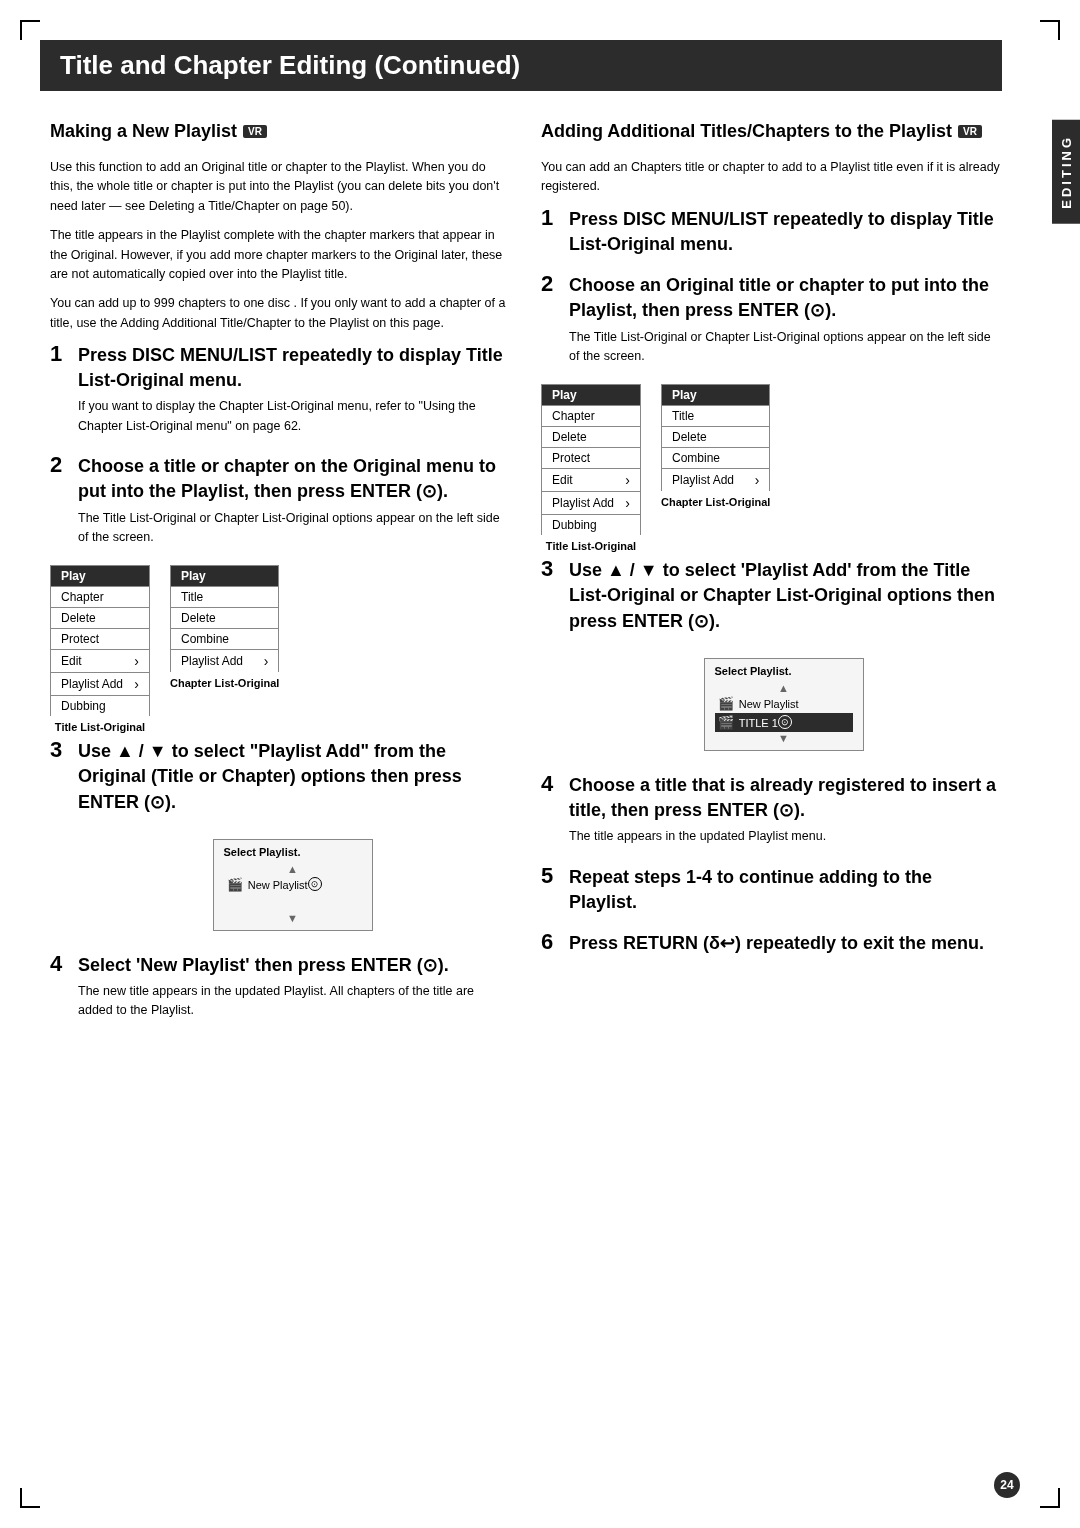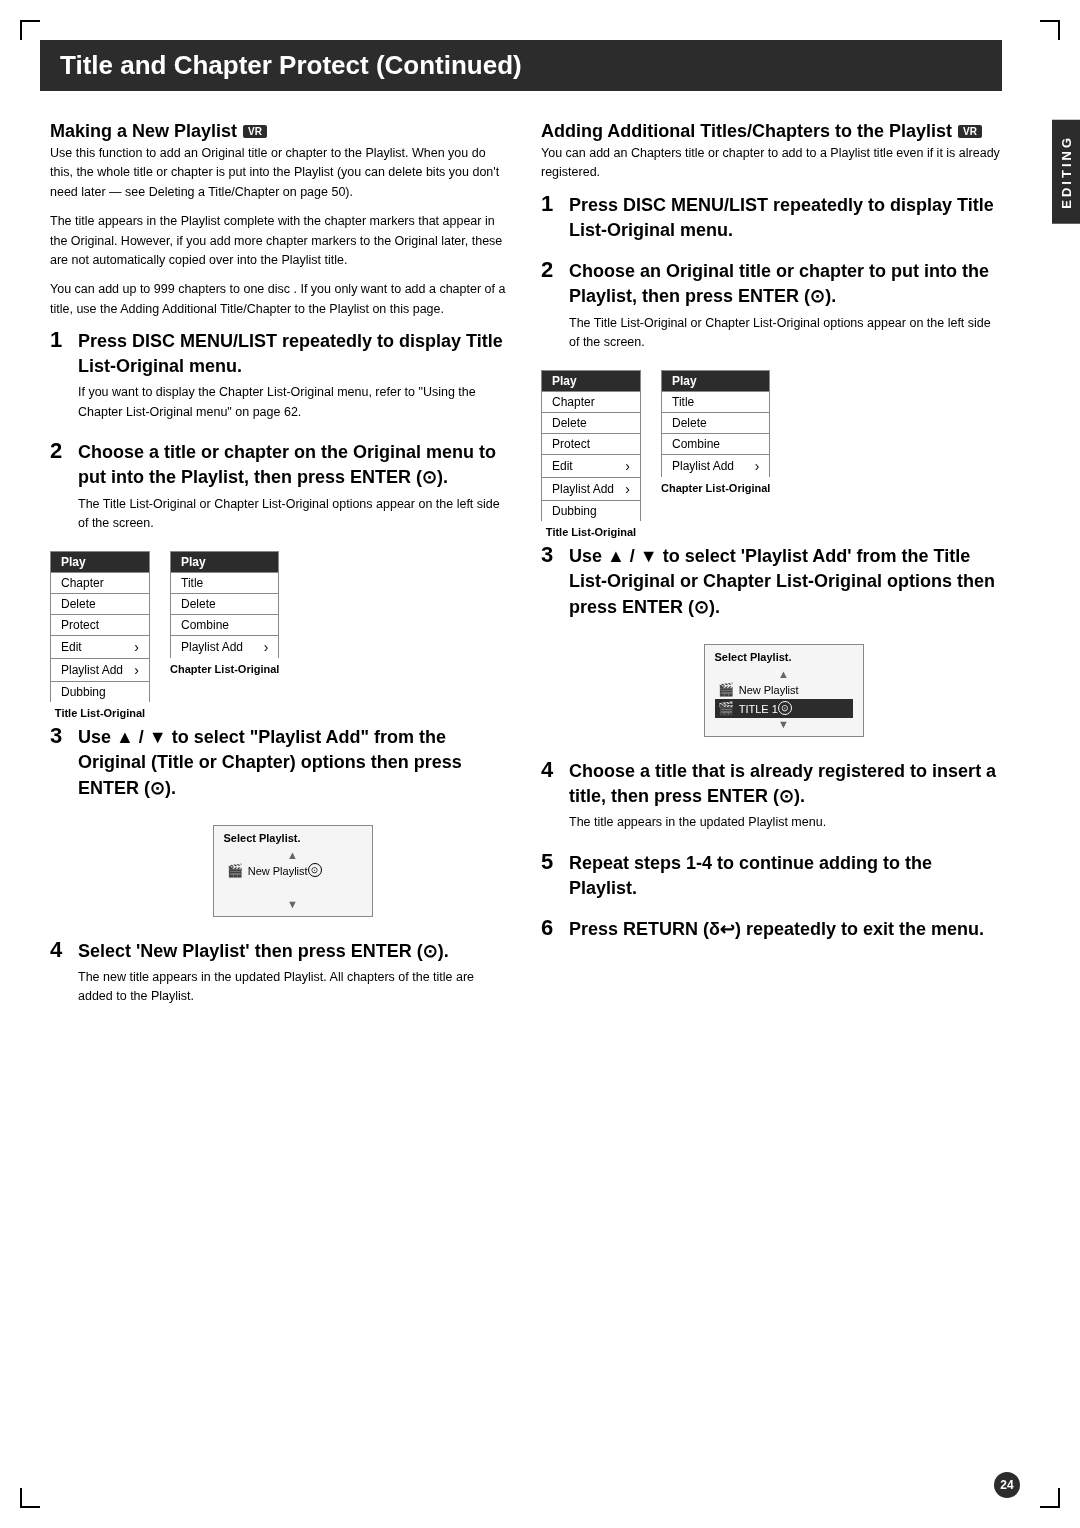--- a/index.html
+++ b/index.html
@@ -67,21 +67,21 @@
       flex: 1;
     }
     .col-right {
       flex: 1;
     }
 
     
     .section-heading {
       font-size: 18px;
       font-weight: bold;
-      margin-bottom: 2px;
+      margin-bottom: 16px;
       display: flex;
       align-items: center;
       gap: 6px;
       text-align: right;
     }
     .vr-badge {
       background: #2c2c2c;
       color: #fff;
       font-size: 10px;
       font-weight: bold;
@@ -227,21 +227,21 @@
 <div class="corner-mark tl"></div>
 <div class="corner-mark tr"></div>
 <div class="corner-mark bl"></div>
 <div class="corner-mark br"></div>
 
 <div class="editing-sidebar">
   <span>EDITING</span>
 </div>
 
 <div class="page-header">
-  <h1>Title and Chapter Protect (Continued)</h1>
+  <h1>Title and Chapter Editing (Continued)</h1>
 </div>
 
 <div class="two-col">
 
   <div class="col-left">
 
     <div class="section-heading">
       <span>Making a New Playlist</span>
       <span class="vr-badge">VR</span>
     </div>

